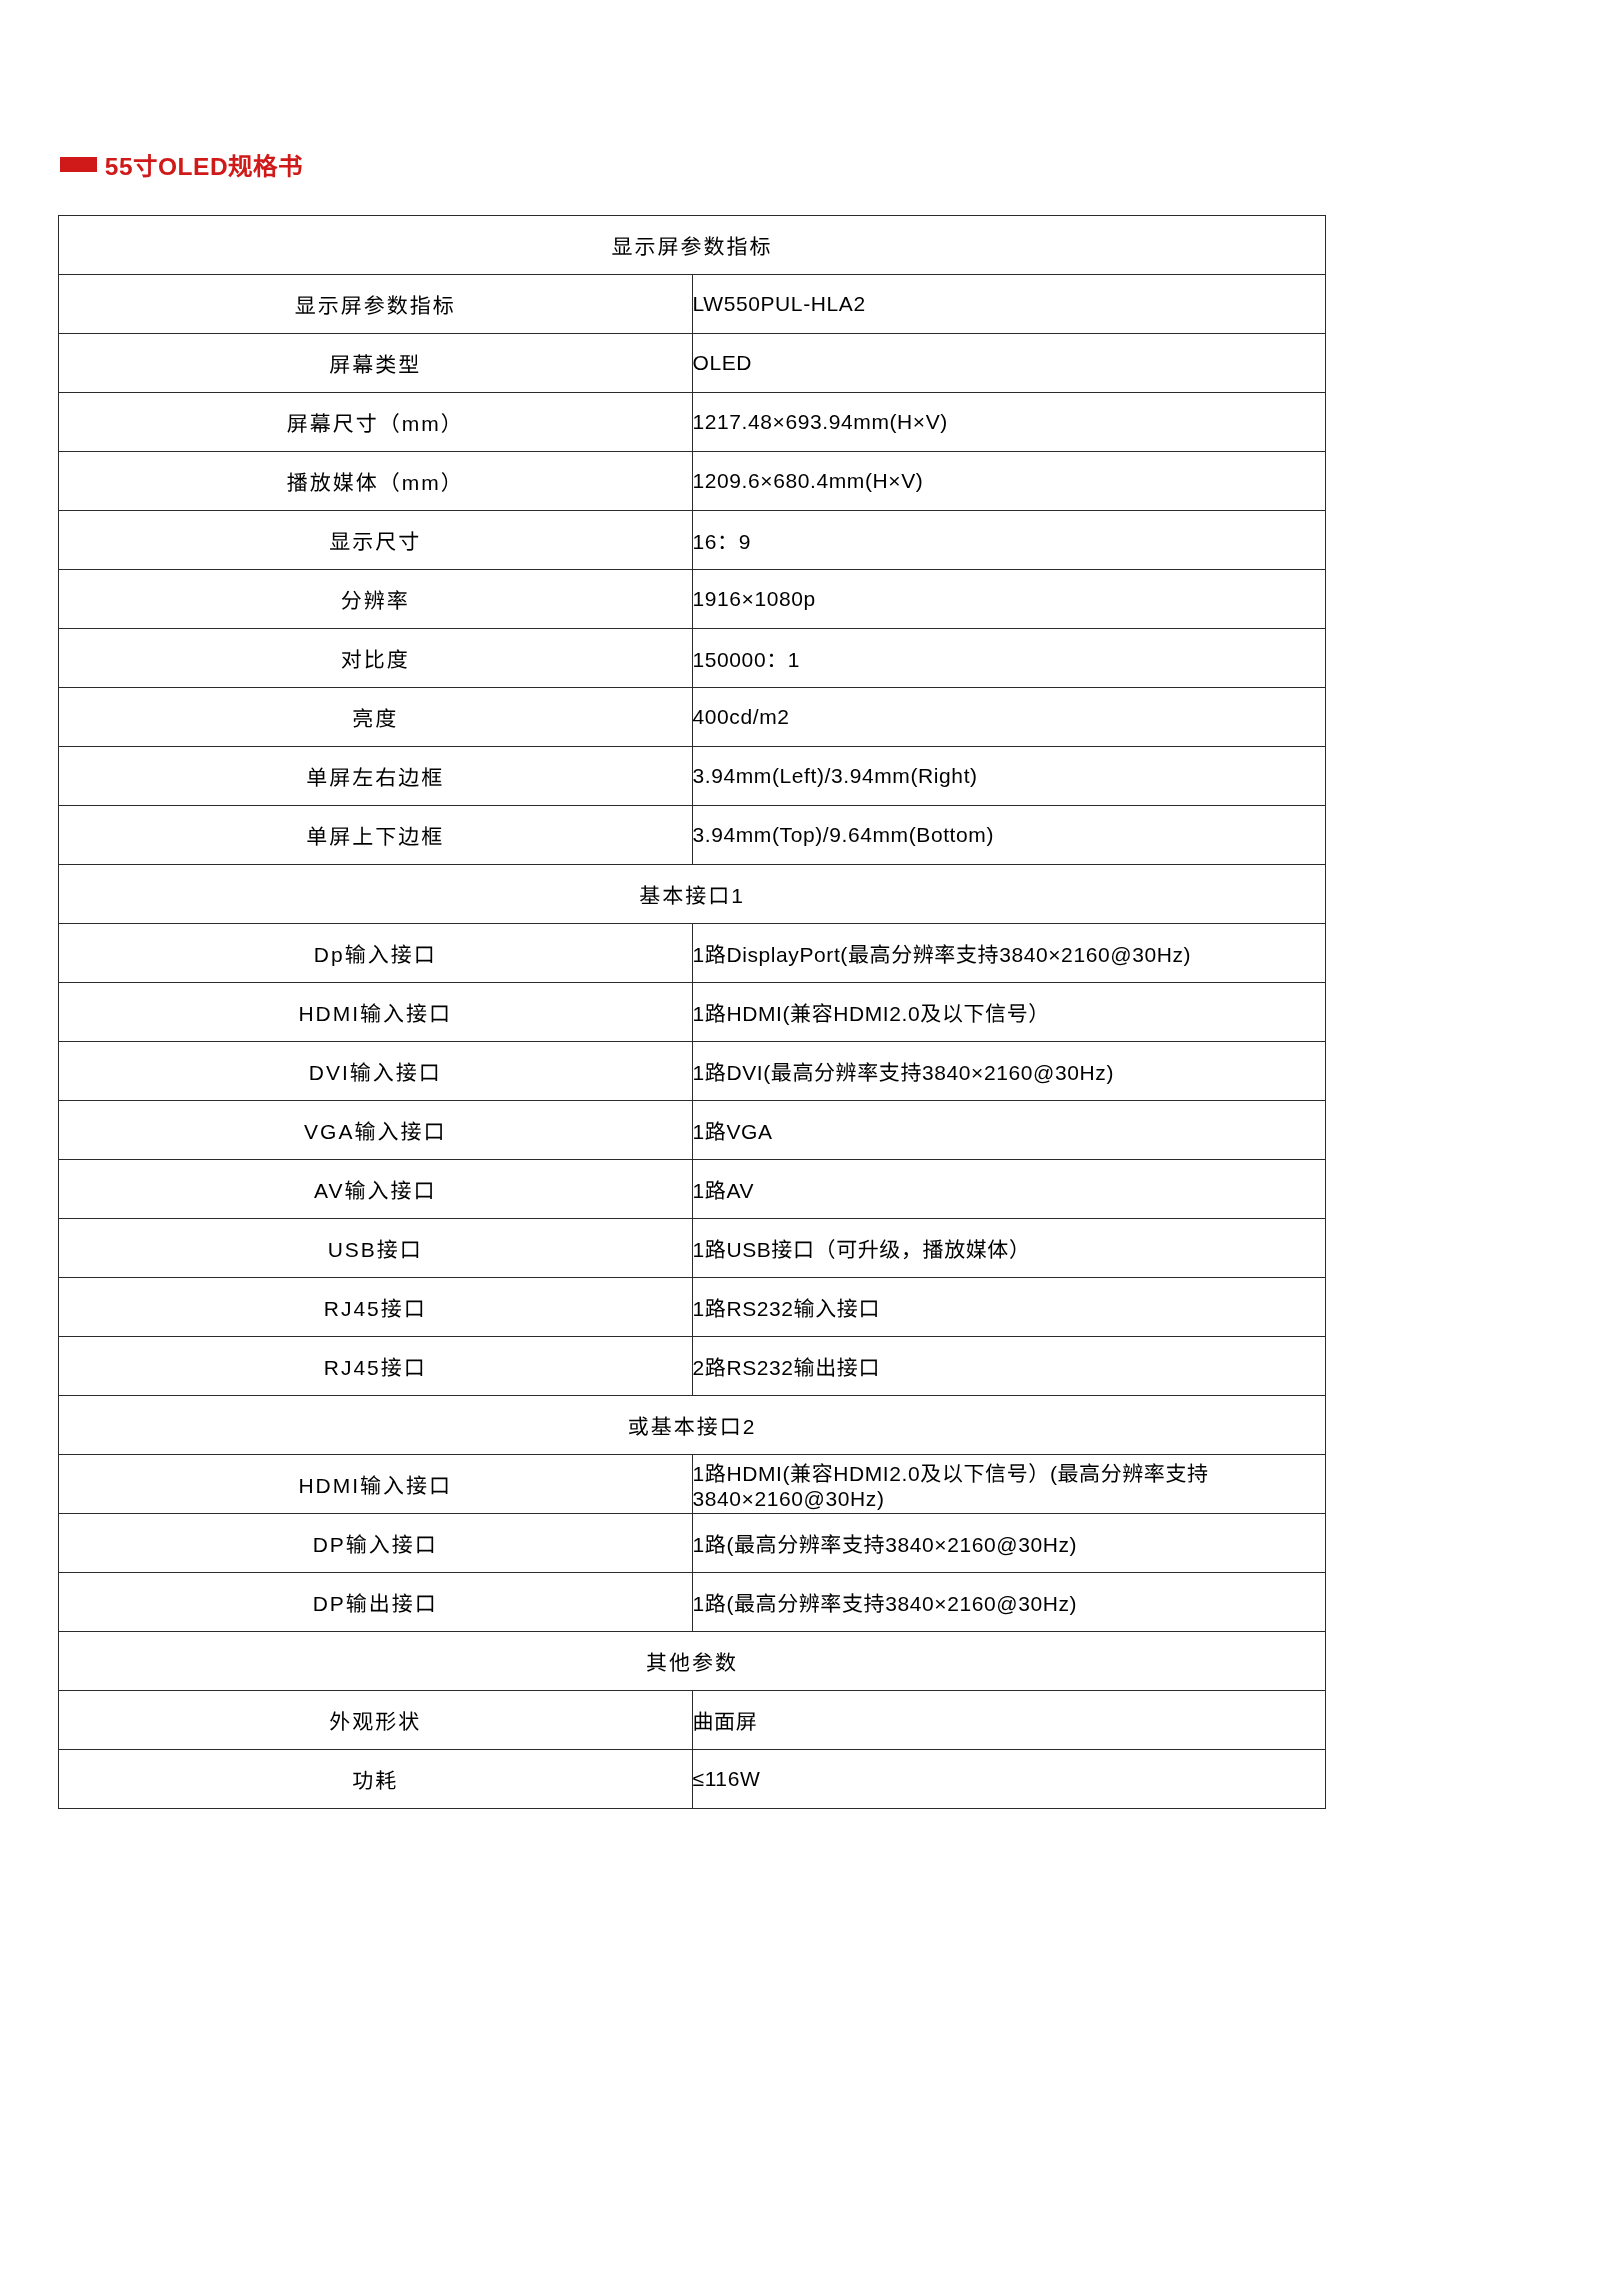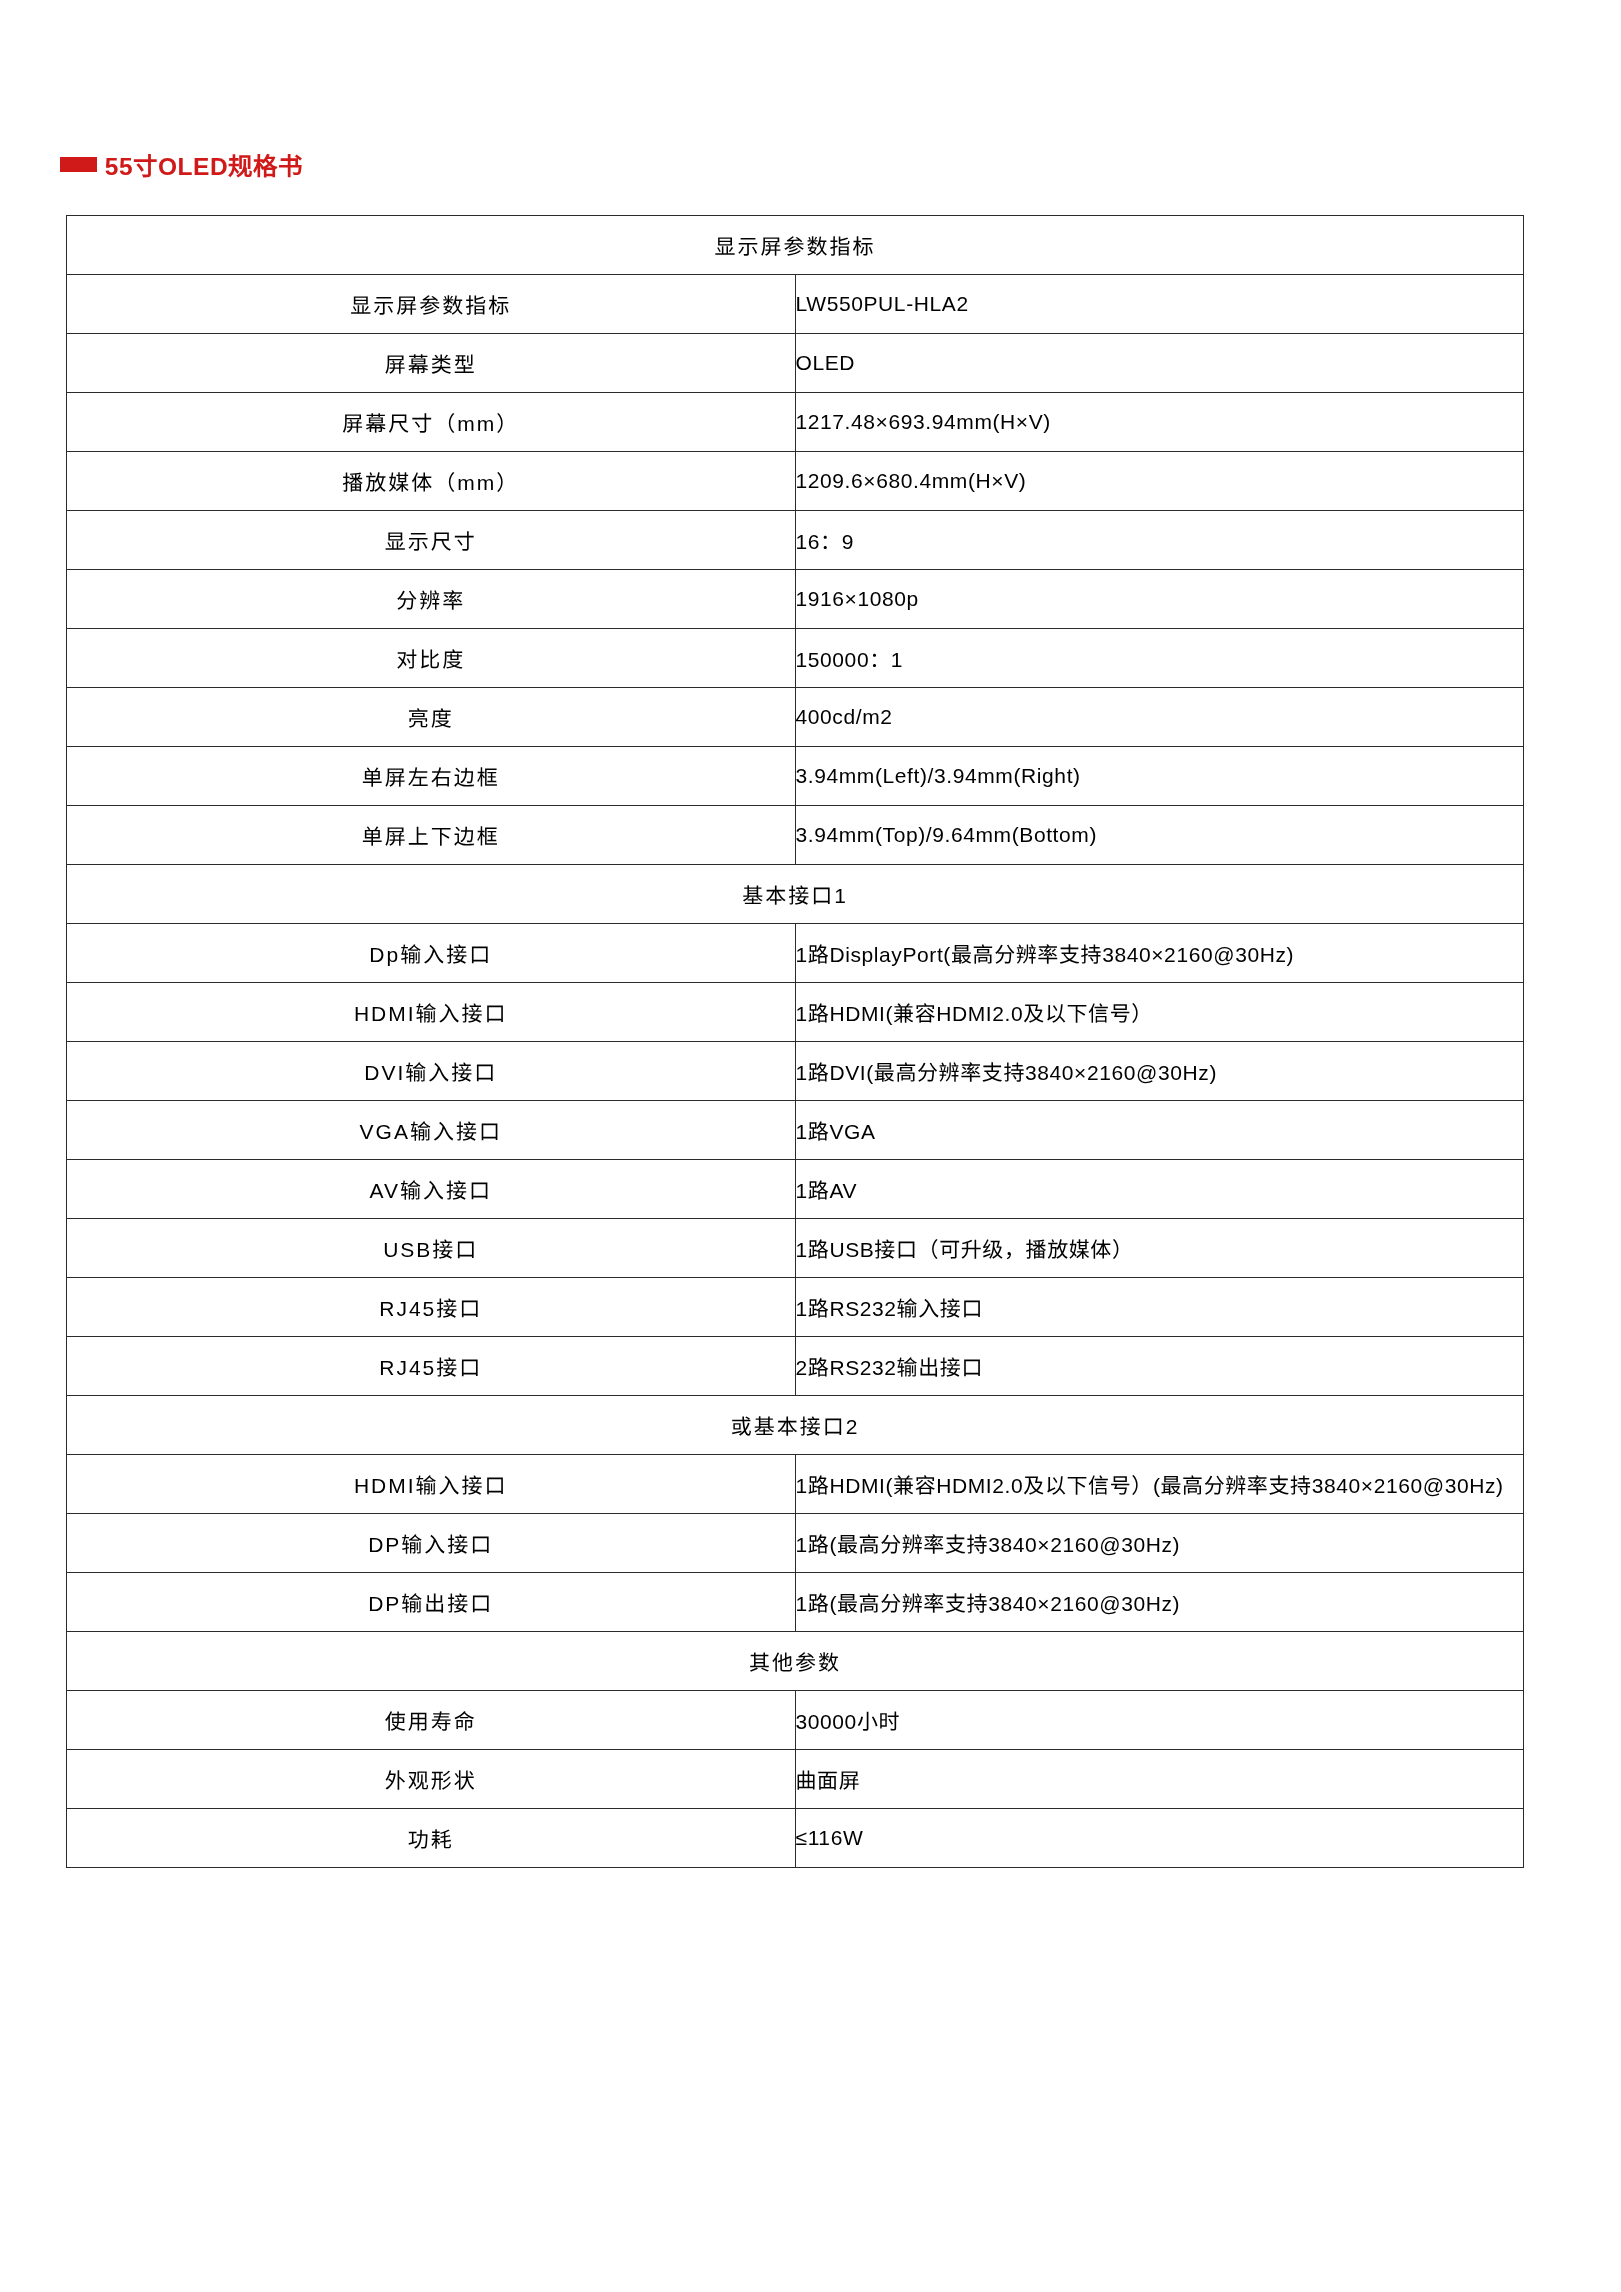--- a/index.html
+++ b/index.html
@@ -34,23 +34,23 @@
   }
   .title-text {
     color: #d01919;
     font-size: 24.5px;
     font-weight: bold;
     letter-spacing: 0.5px;
     font-family: "Liberation Sans", sans-serif;
   }
   table.spec {
     border-collapse: collapse;
-    width: 1458px;
+    width: 1268px;
     table-layout: fixed;
-    margin: 8px;
+    margin: 0;
     border-radius: 11px;
   }
   table.spec td {
     border: 1px solid #2b2b2b;
     height: 58px;
     padding: 0 0 0 0;
     vertical-align: middle;
     font-size: 21px;
     font-family: "Liberation Sans", sans-serif;
   }
@@ -174,24 +174,20 @@
           <td class="value">1路(最高分辨率支持3840×2160@30Hz)</td>
         </tr>
         <tr>
           <td class="label">DP输出接口</td>
           <td class="value">1路(最高分辨率支持3840×2160@30Hz)</td>
         </tr>
         <tr>
           <td class="section" colspan="2">其他参数</td>
         </tr>
         <tr>
-          <td class="label">使用寿命</td>
-          <td class="value">30000小时</td>
-        </tr>
-        <tr>
           <td class="label">外观形状</td>
           <td class="value">曲面屏</td>
         </tr>
         <tr>
           <td class="label">功耗</td>
           <td class="value">≤116W</td>
         </tr>
       </tbody>
   </table>
 

